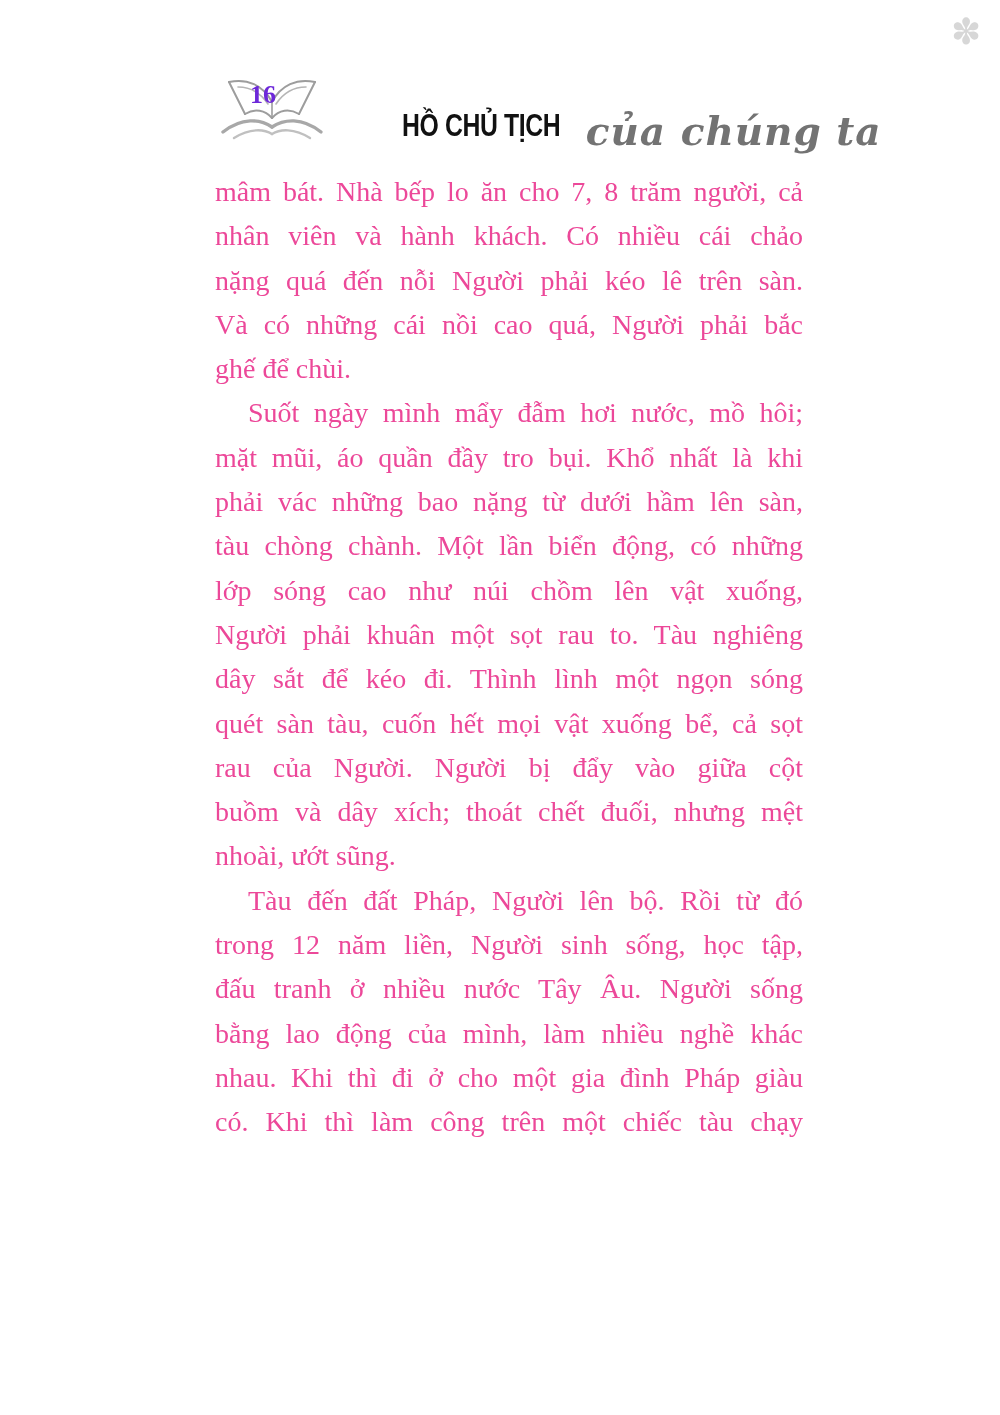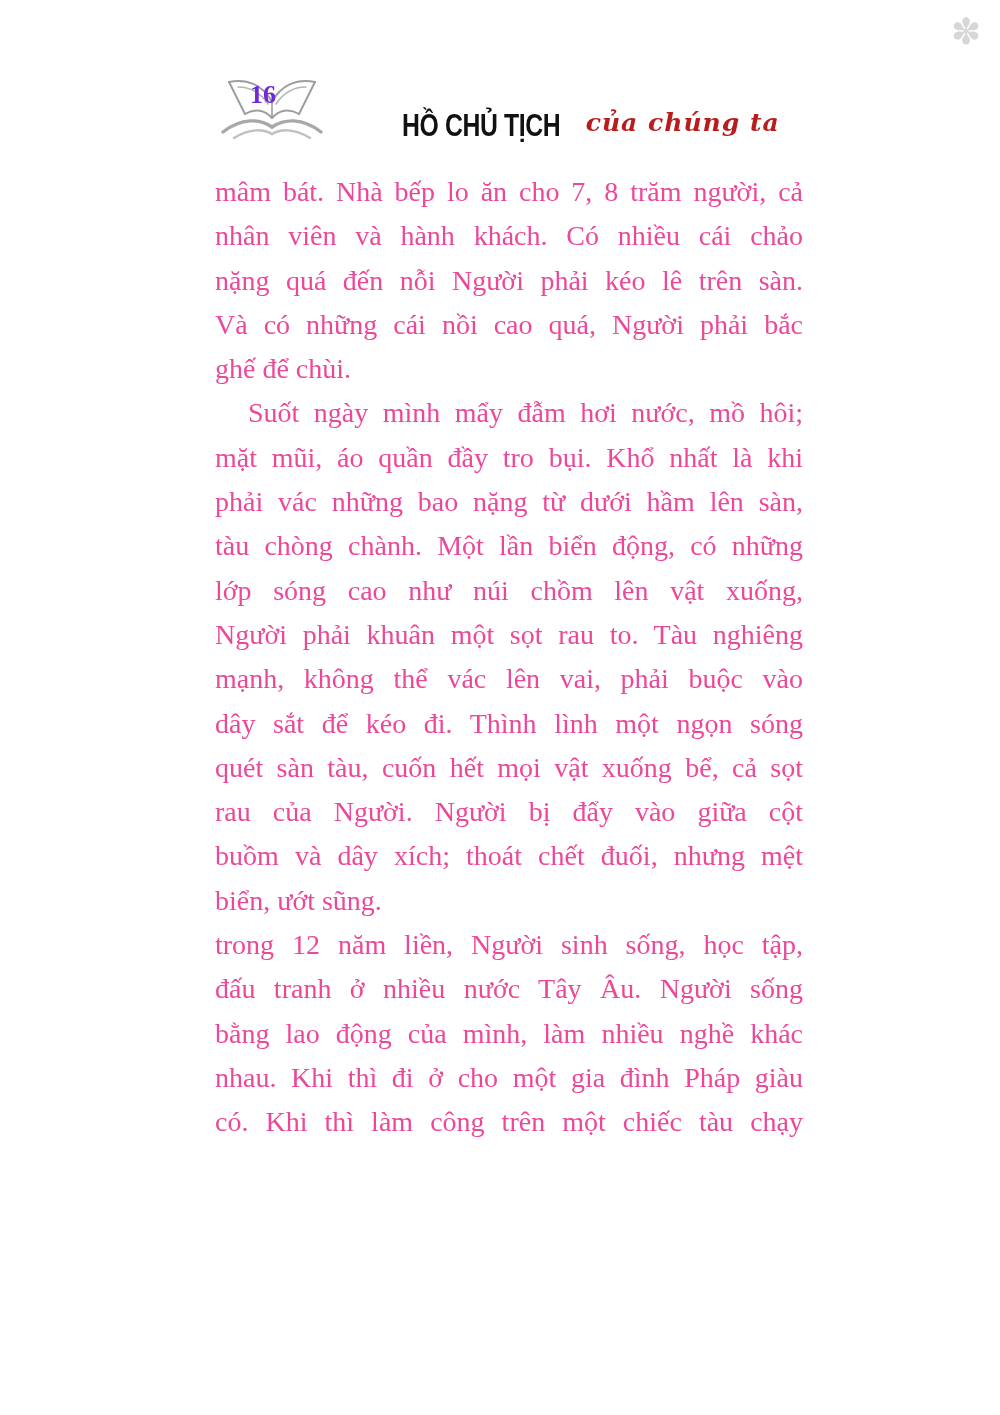--- a/index.html
+++ b/index.html
@@ -54,23 +54,23 @@
     color: #111111;
     display: inline-block;
     transform: scaleX(0.80);
     transform-origin: left bottom;
     margin-right: -28px; 
   }
   .title-script {
     font-family: "DejaVu Serif", "Liberation Serif", serif;
     font-style: italic;
     font-weight: 600;
-    font-size: 25px;
+    font-size: 39px;
     letter-spacing: 1px;
-    color: #b91c1c;
+    color: #737373;
     margin-left: 14px;
   }
 
   
   .text-block {
     position: absolute;
     left: 215px; top: 170px;
     width: 588px;
     font-size: 28px;
     line-height: 44.3px;
@@ -128,29 +128,29 @@
     <div class="line end">ghế để chùi.</div>
   </div>
 
   <div class="para">
     <div class="line indent">Suốt ngày mình mẩy đẫm hơi nước, mồ hôi;</div>
     <div class="line">mặt mũi, áo quần đầy tro bụi. Khổ nhất là khi</div>
     <div class="line">phải vác những bao nặng từ dưới hầm lên sàn,</div>
     <div class="line">tàu chòng chành. Một lần biển động, có những</div>
     <div class="line">lớp sóng cao như núi chồm lên vật xuống,</div>
     <div class="line">Người phải khuân một sọt rau to. Tàu nghiêng</div>
-    <div class="line">mạnh, không thể vác lên vai, phải buộc vào</div>
     <div class="line">dây sắt để kéo đi. Thình lình một ngọn sóng</div>
     <div class="line">quét sàn tàu, cuốn hết mọi vật xuống bể, cả sọt</div>
     <div class="line">rau của Người. Người bị đẩy vào giữa cột</div>
     <div class="line">buồm và dây xích; thoát chết đuối, nhưng mệt</div>
-    <div class="line end">biển, ướt sũng.</div>
+    <div class="line end">nhoài, ướt sũng.</div>
   </div>
 
   <div class="para">
+    <div class="line indent">Tàu đến đất Pháp, Người lên bộ. Rồi từ đó</div>
     <div class="line">trong 12 năm liền, Người sinh sống, học tập,</div>
     <div class="line">đấu tranh ở nhiều nước Tây Âu. Người sống</div>
     <div class="line">bằng lao động của mình, làm nhiều nghề khác</div>
     <div class="line">nhau. Khi thì đi ở cho một gia đình Pháp giàu</div>
     <div class="line">có. Khi thì làm công trên một chiếc tàu chạy</div>
   </div>
 
 </div>
 
 </body></html>

